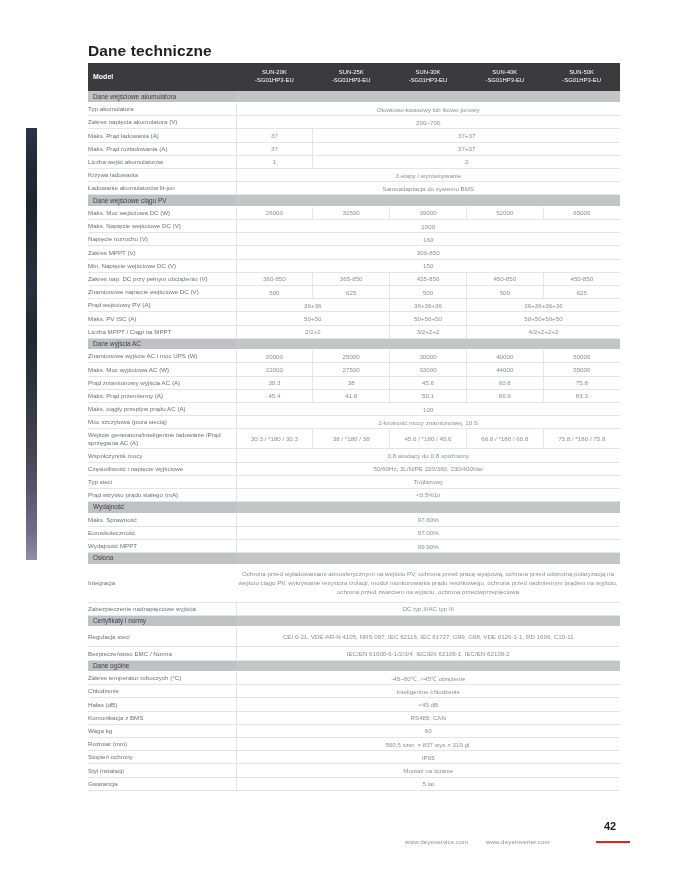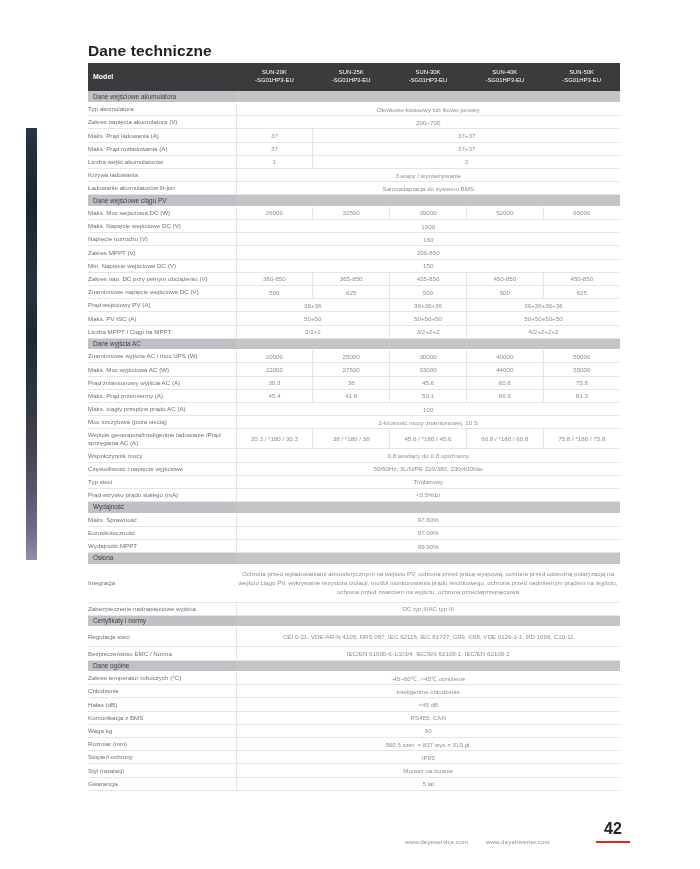--- a/index.html
+++ b/index.html
@@ -133,21 +133,21 @@
     font-size: 6.2px;
     color: #8a8d90;
     letter-spacing: 0.1px;
   }
   .footer-urls span { margin-right: 16px; }
 
   .pagenum {
     position: absolute;
     top: 820px;
     left: 604px;
-    font-size: 16px;
+    font-size: 11px;
     font-weight: bold;
     color: #231f20;
   }
   .red-bar {
     position: absolute;
     top: 841px;
     left: 596px;
     width: 34px;
     height: 2.2px;
     background: #e1261c;

